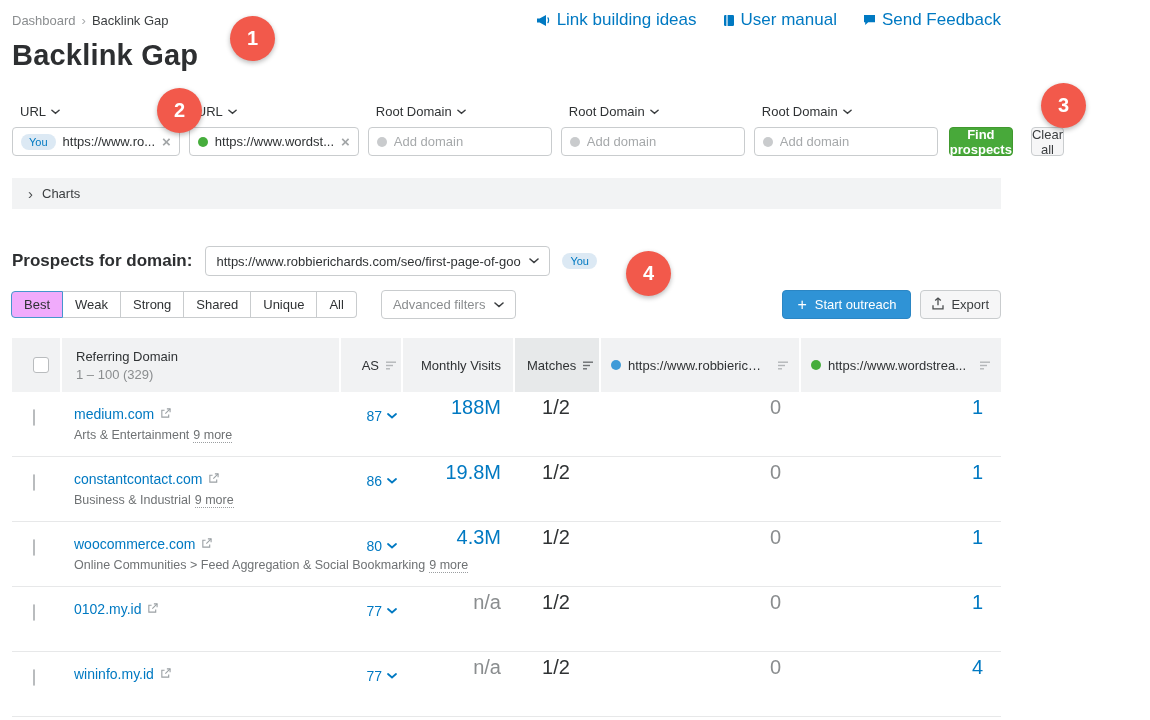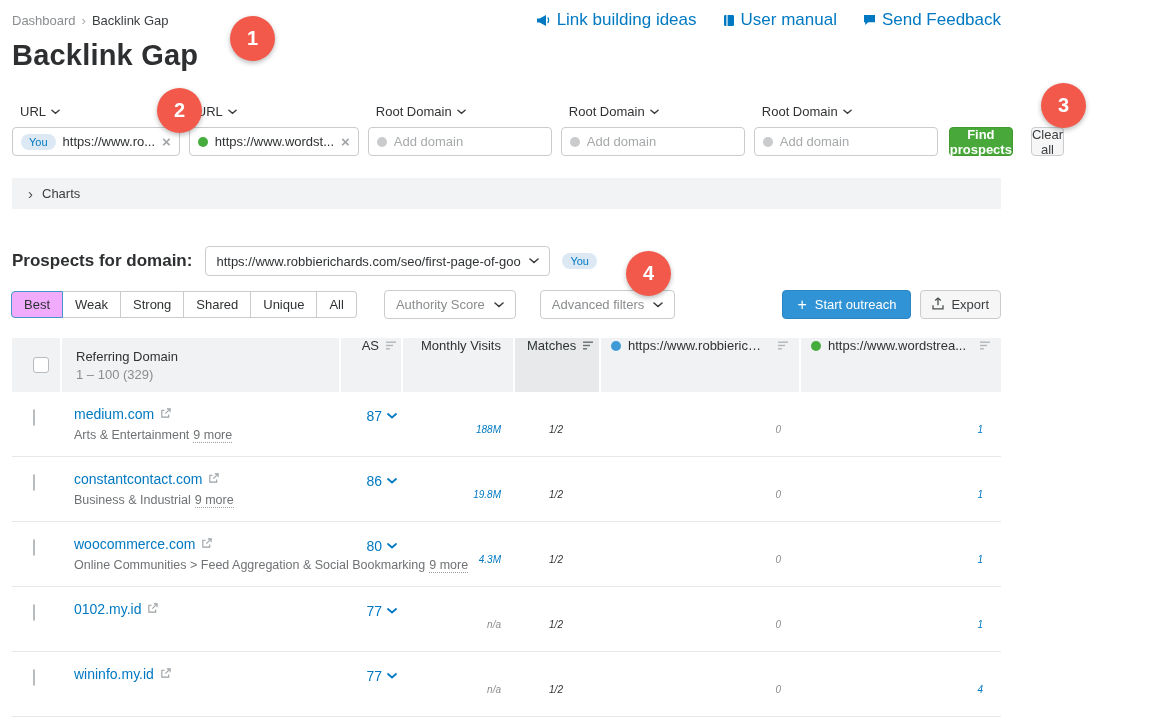--- a/index.html
+++ b/index.html
@@ -63,21 +63,21 @@
   .fd-as { margin-left:27px; }
   .fd-adv { margin-left:24px; }
   .spacer { flex:1; }
   .btn-outreach { height:29px; padding:0 14px; background:#2f93d6; border:1px solid #2b86c4; color:#fff; gap:8px; }
   .btn-outreach .plus { font-size:16px; font-weight:400; }
   .btn-export { height:29px; padding:0 11px; background:#f6f6f7; border:1px solid #c9ccce; color:#3b3e40; gap:7px; margin-left:9px; }
 
   
   .dtable { margin-top:19px; }
   .thead { display:flex; height:54px; }
-  .thead > div { background:#f1f2f3; display:flex; align-items:flex-start; }
+  .thead > div { background:#f1f2f3; display:flex; align-items:center; }
   .thead > div + div { border-left:2px solid #fff; }
   .trow { display:flex; border-bottom:1px solid #e7e8e9; height:65px; }
   .c-check { width:48px; flex:none; padding-left:21px; padding-top:18px; }
   .thead .c-check { padding-top:0; align-items:center; }
   .c-domain { flex:1; min-width:0; padding-left:14px; }
   .c-as { width:62px; flex:none; justify-content:flex-end; padding-right:4px; }
   .c-mv { width:112px; flex:none; justify-content:flex-end; padding-right:12px; }
   .c-match { width:86px; flex:none; padding-left:12px; }
   .c-match.hdr-active { background:#e7e9ea; }
   .c-you { width:200px; flex:none; padding:0 10px; }
@@ -88,21 +88,21 @@
   .sort-icon { display:inline-block; margin-left:7px; }
   .dom-hdr { display:flex; align-items:center; gap:7px; width:100%; }
   .dom-hdr .hdr-url { flex:1; min-width:0; white-space:nowrap; overflow:hidden; text-overflow:ellipsis; color:#2f3234; }
   .checkbox { width:16px; height:16px; border:1px solid #b9bcbe; border-radius:3px; background:#fff; cursor:pointer; }
   .trow .c-domain { padding-top:14px; }
   .dom-line { display:flex; align-items:center; gap:6px; }
   .dom-link { color:#0079c2; font-size:14px; cursor:pointer; }
   .cat-line { margin-top:6px; font-size:12.5px; color:#6f7274; white-space:nowrap; }
   .more-link { color:#6f7274; border-bottom:1px dotted #9a9da0; cursor:pointer; margin-left:4px; }
   .more-link:empty { border-bottom:none; margin-left:0; }
-  .cell-num { padding-top:32px; font-size:10px;font-style:italic; }
+  .cell-num { padding-top:4px; font-size:20px; }
   .trow .c-as { display:flex; align-items:flex-start; }
   .as-val { color:#0079c2; font-size:14px; display:flex; align-items:center; gap:5px; cursor:pointer; padding-top:16px; }
   .trow .c-mv { display:flex; align-items:flex-start; justify-content:flex-end; }
   .mv-val { color:#0079c2; }
   .mv-val.na { color:#8a8d8f; }
   .trow .c-match { display:flex; justify-content:center; padding-left:0; }
   .match-val { color:#2f3234; }
   .trow .c-you { display:flex; justify-content:flex-end; padding-right:18px; }
   .you-val { color:#8a8d8f; }
   .trow .c-comp { display:flex; justify-content:flex-end; padding-right:18px; }
@@ -262,28 +262,20 @@
   </div>
 
   <div class="filter-row">
     <div class="seg">
       <div class="seg-btn active">Best</div>
       <div class="seg-btn">Weak</div>
       <div class="seg-btn">Strong</div>
       <div class="seg-btn">Shared</div>
       <div class="seg-btn">Unique</div>
       <div class="seg-btn">All</div>
-    </div>
-    <div class="fdrop fd-as">
-      <span>Authority Score</span>
-      <span class="fchev">
-          <svg width="10" height="6" viewBox="0 0 10 6">
-            <path d="M1 1l4 3.5L9 1" fill="none" stroke="#3b3e40" stroke-width="1.6" stroke-linecap="round"></path>
-          </svg>
-        </span>
     </div>
     <div class="fdrop fd-adv">
       <span>Advanced filters</span>
       <span class="fchev">
           <svg width="10" height="6" viewBox="0 0 10 6">
             <path d="M1 1l4 3.5L9 1" fill="none" stroke="#3b3e40" stroke-width="1.6" stroke-linecap="round"></path>
           </svg>
         </span>
     </div>
     <div class="spacer"></div>

